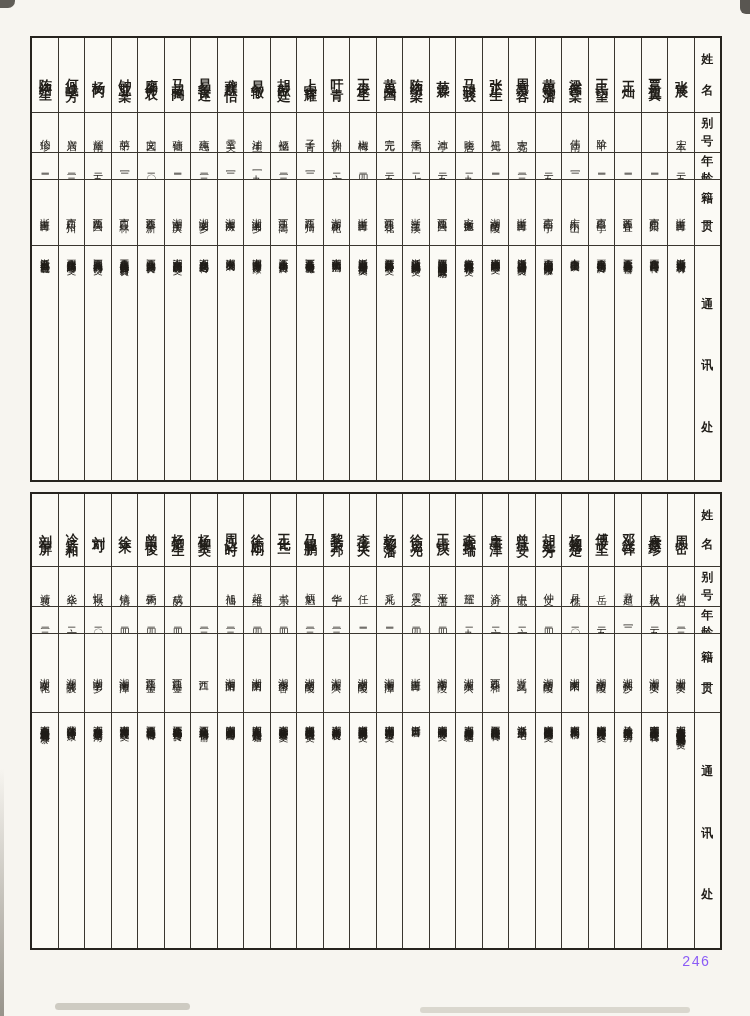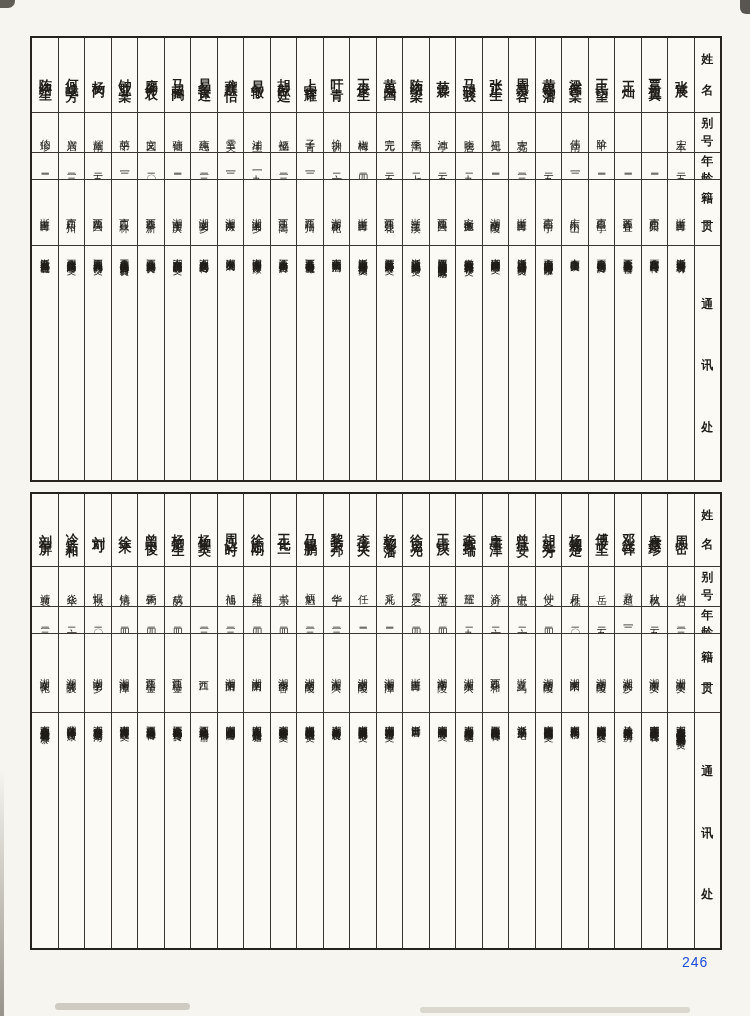--- a/index.html
+++ b/index.html
@@ -80,24 +80,24 @@
     flex-direction: column;
     align-items: center;
     justify-content: space-evenly;
   }
   .hchar { font-size: 12px; font-weight: 700; }
 
   
   .page-number {
     position: absolute;
     left: 682px; top: 954px;
-    font-family: Liberation Sans, sans-serif;
+    font-family: Liberation Mono, monospace;
     font-size: 14px;
     letter-spacing: 1px;
-    color: #1d4ed8;
+    color: #8b5cf6;
   }
 
   
   .mark { position: absolute; pointer-events: none; }
   .mark-tl { left: 0; top: 0; width: 15px; height: 8px; background: #45423c; opacity: .85; border-bottom-right-radius: 7px; }
   .mark-tr { right: 0; top: 0; width: 10px; height: 14px; background: #3d3a35; opacity: .85; border-bottom-left-radius: 6px; }
   .mark-left-edge { left: 0; top: 768px; width: 4px; height: 248px; background: linear-gradient(to bottom, rgba(120,115,105,0), rgba(120,115,105,.75)); }
   .mark-smudge-1 { left: 55px; top: 1003px; width: 135px; height: 7px; background: #c7c3ba; border-radius: 4px; opacity: .85; }
   .mark-smudge-2 { left: 420px; top: 1007px; width: 270px; height: 6px; background: #d5d1c8; border-radius: 4px; opacity: .85; }
 </style>

